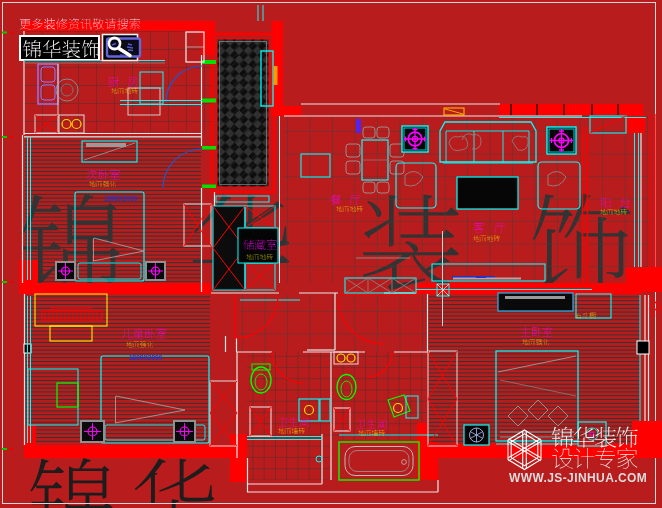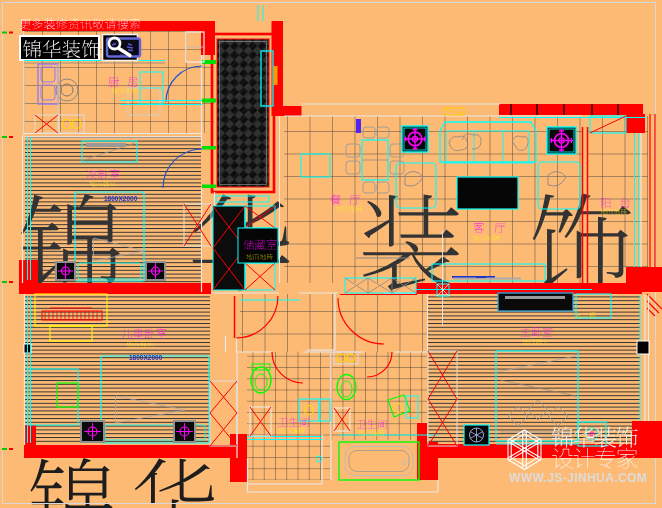--- a/index.html
+++ b/index.html
@@ -1,15 +1,15 @@
 <!DOCTYPE html>
 <html><head><meta charset="utf-8">
 <style>
 html,body{margin:0;padding:0;background:#000;}
-#c{position:relative;width:662px;height:508px;background:#fdba74;overflow:hidden;font-family:"Liberation Sans",sans-serif;text-align:right;}
+#c{position:relative;width:662px;height:508px;background:#b91c1c;overflow:hidden;font-family:"Liberation Sans",sans-serif;text-align:right;}
 svg{position:absolute;left:0;top:0;}
 </style></head><body>
 <div id="c">
 <svg width="662" height="508" viewBox="0 0 662 508">
 <defs>
 <pattern id="fl" width="8" height="3.8" patternUnits="userSpaceOnUse">
  <line x1="0" y1="0.5" x2="8" y2="0.5" stroke="#333333" stroke-width="1"></line>
 </pattern>
 <pattern id="g22" width="22.5" height="22.5" patternUnits="userSpaceOnUse" patternTransform="translate(17,18.5)">
  <path d="M0,0H22.5M0,0V22.5" stroke="#3e3e3e" stroke-width="0.9" fill="none"></path>

